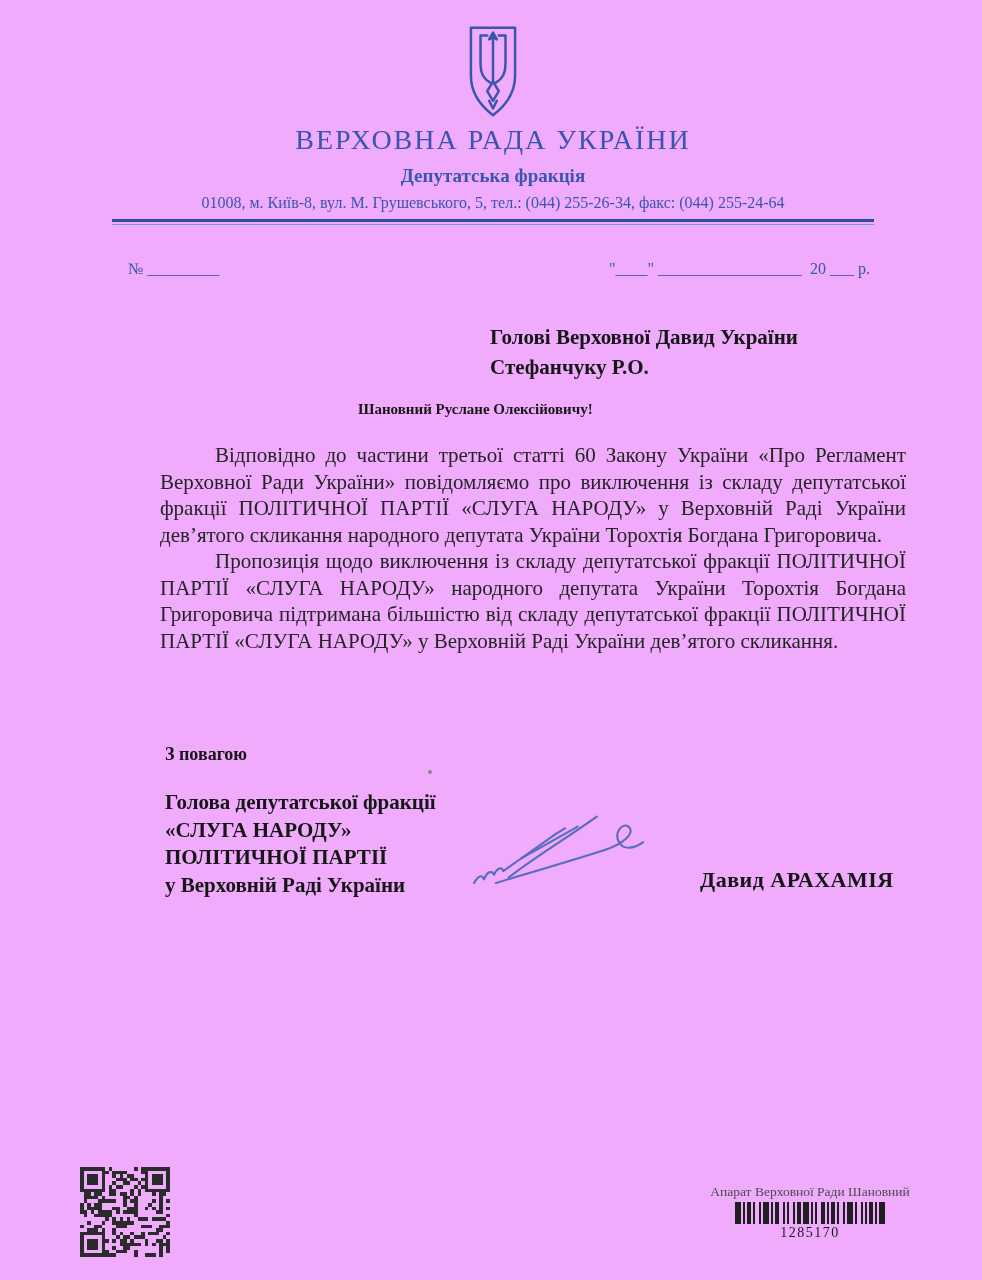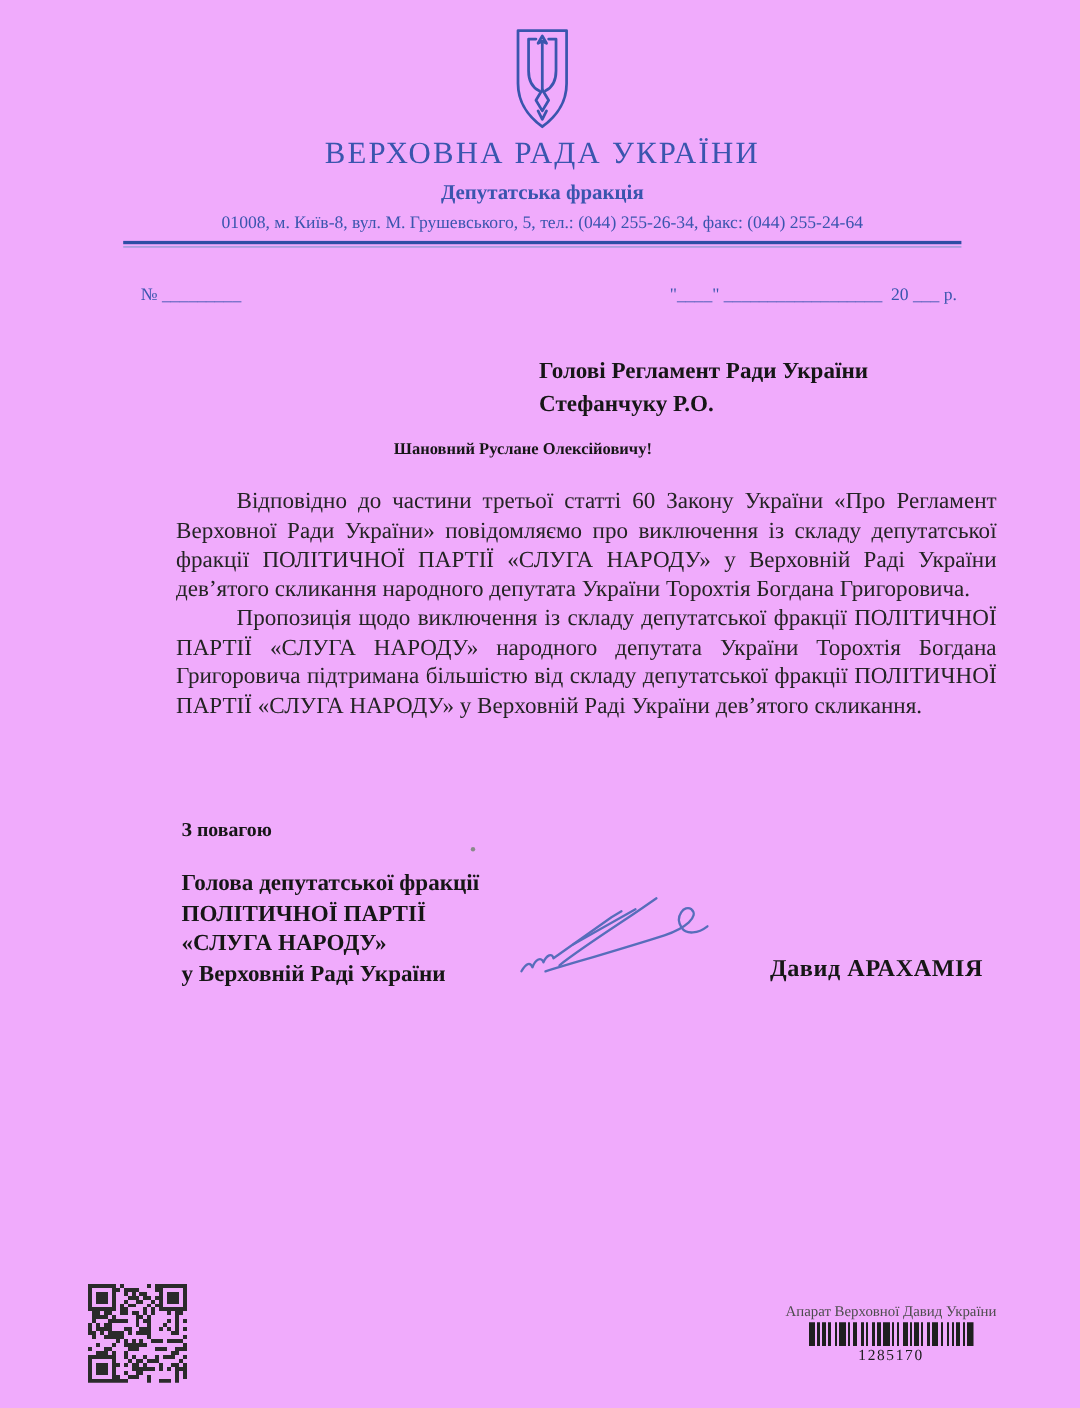--- a/index.html
+++ b/index.html
@@ -63,38 +63,38 @@
         <div class="thin"></div>
     </div>
   </header>
 
   <div class="refline">
     <span><span>№</span> <span>_________</span></span>
     <span><span>"____"</span> <span>__________________</span>  <span>20 ___ р.</span></span>
   </div>
 
   <div class="addressee">
-    <div>Голові Регламент Ради України</div>
+    <div>Голові Верховної Давид України</div>
     <div>Стефанчуку Р.О.</div>
   </div>
 
   <div class="salutation">Шановний Руслане Олексійовичу!</div>
 
   <div class="body-text">
     <p>Відповідно до частини третьої статті 60 Закону України «Про Регламент Верховної Ради України» повідомляємо про виключення із складу депутатської фракції ПОЛІТИЧНОЇ ПАРТІЇ «СЛУГА НАРОДУ» у Верховній Раді України дев’ятого скликання народного депутата України Торохтія Богдана Григоровича.</p>
     <p>Пропозиція щодо виключення із складу депутатської фракції ПОЛІТИЧНОЇ ПАРТІЇ «СЛУГА НАРОДУ» народного депутата України Торохтія Богдана Григоровича підтримана більшістю від складу депутатської фракції ПОЛІТИЧНОЇ ПАРТІЇ «СЛУГА НАРОДУ» у Верховній Раді України дев’ятого скликання.</p>
   </div>
 
   <div class="regards">З повагою</div>
   <div class="artifact-dot"></div>
 
   <div class="signer-title">
     <div>Голова депутатської фракції</div>
+    <div>«СЛУГА НАРОДУ»</div>
     <div>ПОЛІТИЧНОЇ ПАРТІЇ</div>
-    <div>«СЛУГА НАРОДУ»</div>
     <div>у Верховній Раді України</div>
   </div>
 
   <svg class="signature" width="195" height="100" viewBox="0 0 200 110" fill="none" stroke="#4b68b6" stroke-width="2.3" stroke-linecap="round" stroke-linejoin="round" opacity="0.92">
     <path d="M6,99 C11,90 15,90 17,95 C20,87 26,84 28,90 C31,83 37,80 38,86 L96,45 L106,39"></path>
     <path d="M44,93 C68,74 108,49 128,35 L141,26"></path>
     <path d="M30,99 C70,87 118,73 149,63 C170,56 184,44 176,37 C169,32 159,44 166,55 C171,63 183,61 192,54"></path>
     <path d="M58,72 L120,37"></path>
   </svg>
 
@@ -400,21 +400,21 @@
       <rect x="8" y="24" width="1" height="1" fill="#2b2b2b"></rect>
       <rect x="9" y="24" width="1" height="1" fill="#2b2b2b"></rect>
       <rect x="15" y="24" width="1" height="1" fill="#2b2b2b"></rect>
       <rect x="18" y="24" width="1" height="1" fill="#2b2b2b"></rect>
       <rect x="19" y="24" width="1" height="1" fill="#2b2b2b"></rect>
       <rect x="20" y="24" width="1" height="1" fill="#2b2b2b"></rect>
       <rect x="22" y="24" width="1" height="1" fill="#2b2b2b"></rect>
     </svg>
 
   <div class="stamp">
-    <div class="l1">Апарат Верховної Давид України</div>
+    <div class="l1">Апарат Верховної Ради Шановний</div>
     <svg id="barcode" class="barcode" width="150" height="22" viewBox="0 0 150 22" shape-rendering="crispEdges" preserveAspectRatio="none">
         <rect x="0" y="0" width="6" height="22" fill="#1f1f1f"></rect>
         <rect x="8" y="0" width="2" height="22" fill="#1f1f1f"></rect>
         <rect x="12" y="0" width="4" height="22" fill="#1f1f1f"></rect>
         <rect x="18" y="0" width="2" height="22" fill="#1f1f1f"></rect>
         <rect x="24" y="0" width="2" height="22" fill="#1f1f1f"></rect>
         <rect x="28" y="0" width="6" height="22" fill="#1f1f1f"></rect>
         <rect x="36" y="0" width="2" height="22" fill="#1f1f1f"></rect>
         <rect x="40" y="0" width="4" height="22" fill="#1f1f1f"></rect>
         <rect x="48" y="0" width="2" height="22" fill="#1f1f1f"></rect>

